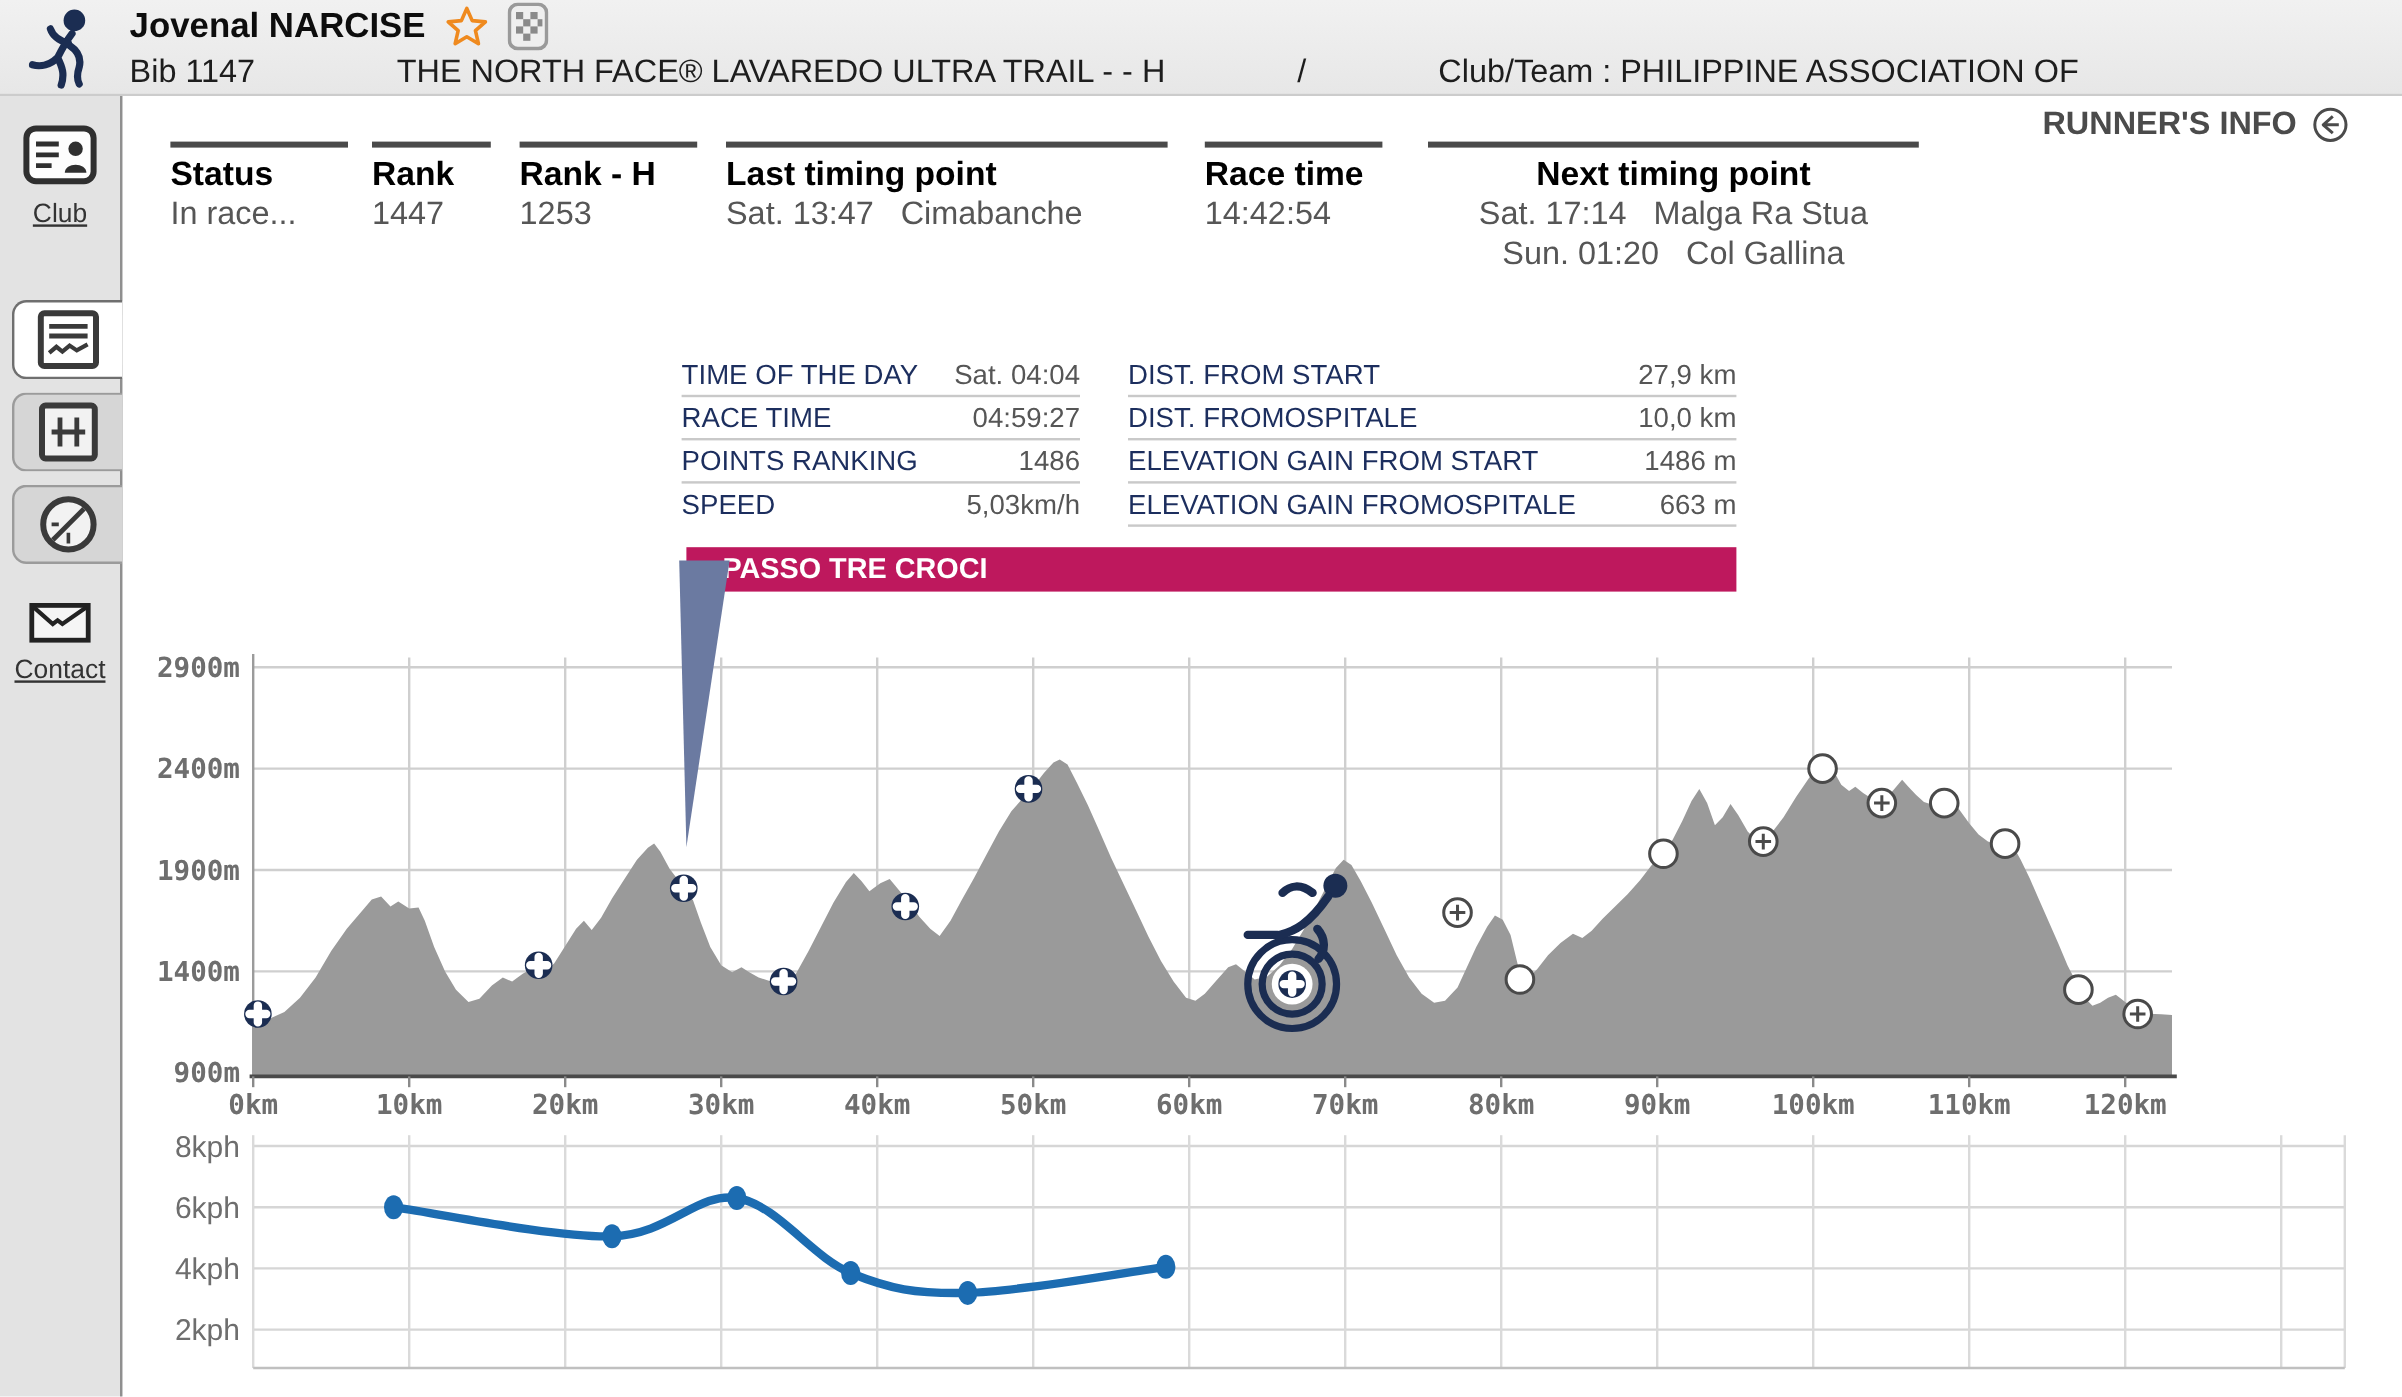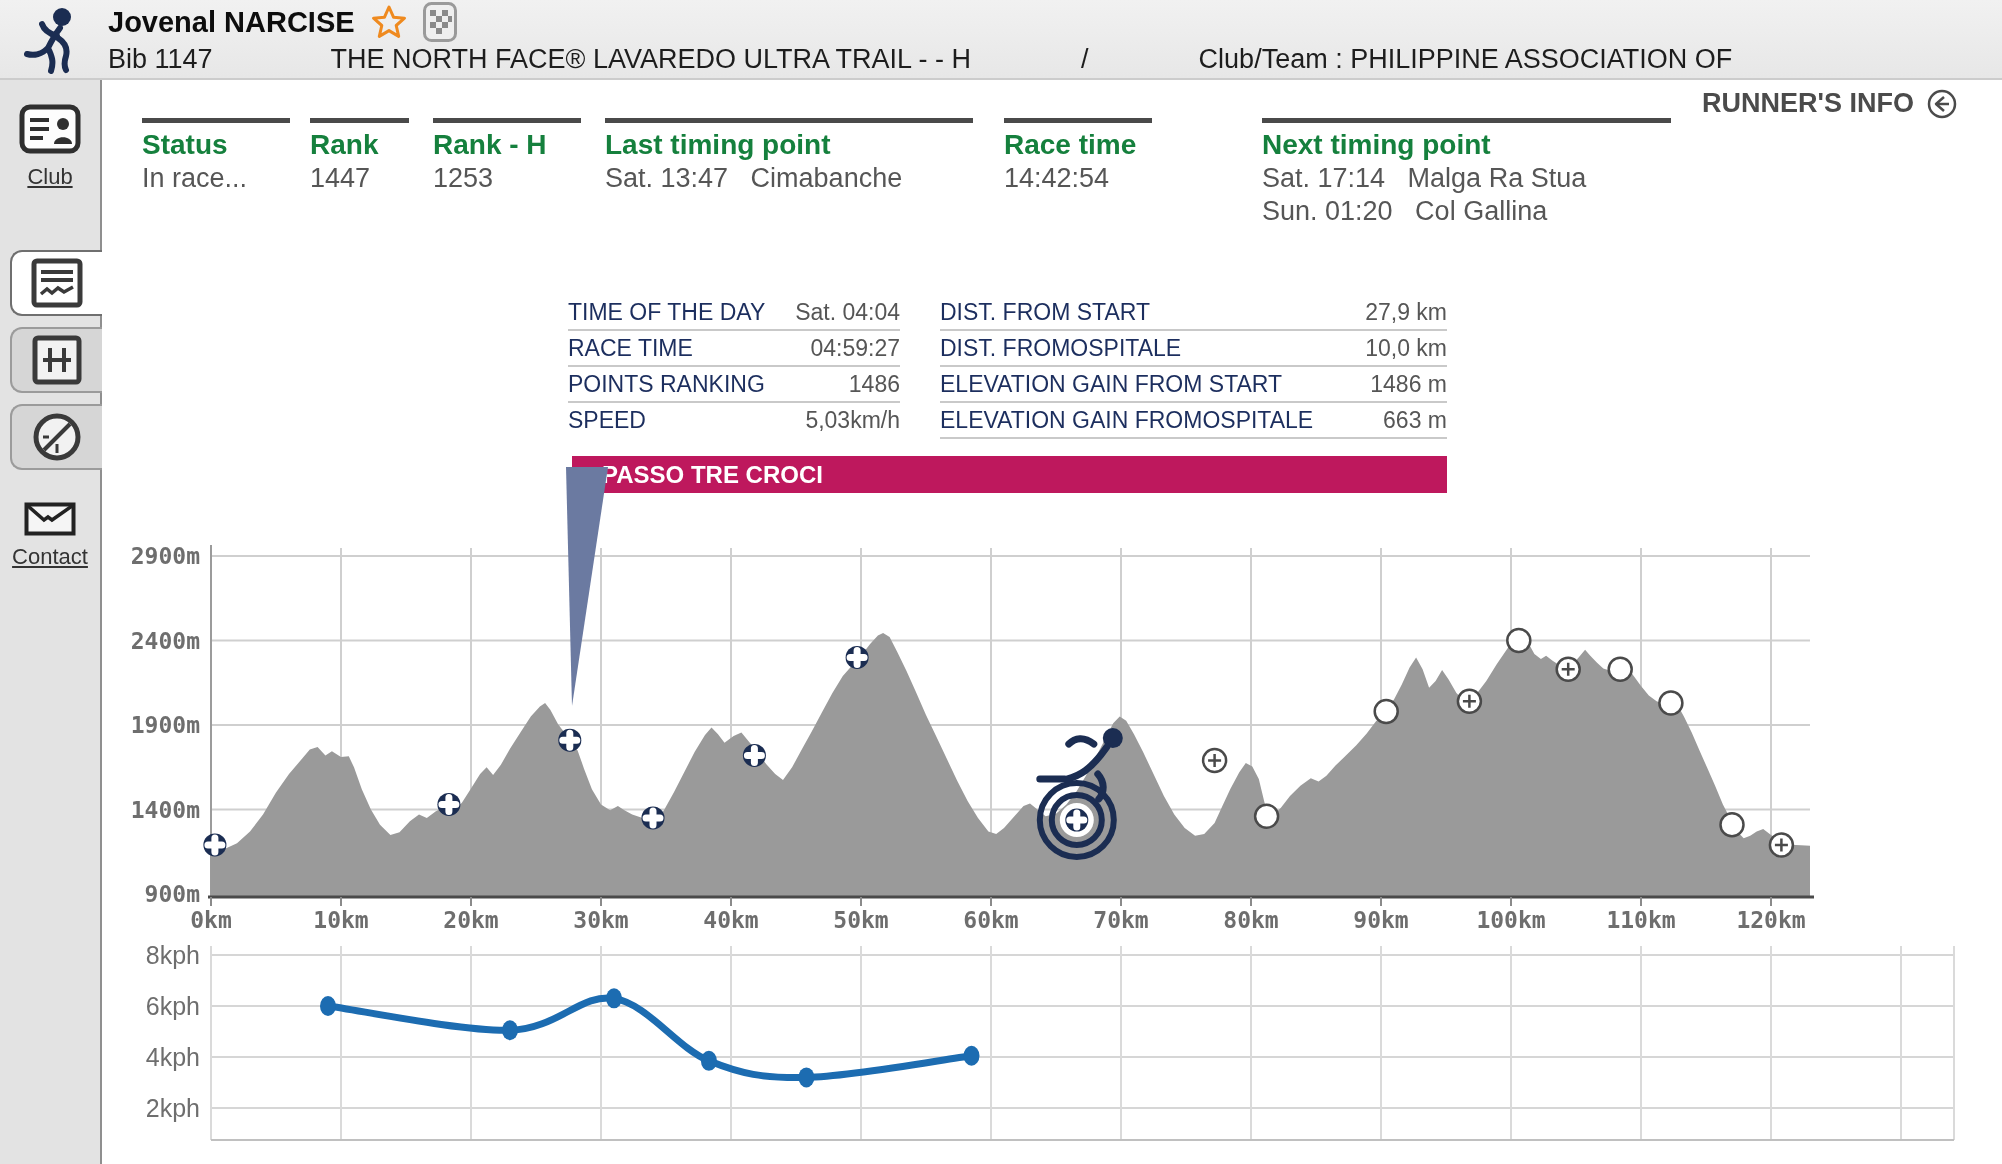--- a/index.html
+++ b/index.html
@@ -19,21 +19,21 @@
   .sidebar{position:absolute;left:0;top:80px;width:100px;height:1084px;background:#e3e3e3;border-right:2px solid #8f8f8f;}
   .side-block{position:absolute;left:0;width:100px;text-align:center;}
   .side-label{display:inline-block;font-size:22px;color:#333;text-decoration:underline;margin-top:4px;}
   .tab{position:absolute;left:10px;width:92px;height:64px;border-radius:12px 0 0 12px;
        display:flex;align-items:center;justify-content:center;box-sizing:border-box;}
   .tab.active{background:#ffffff;border:2px solid #6f6f6f;border-right:none;}
   .tab.inactive{background:#d6d6d6;border:2px solid #9b9b9b;border-right:none;}
   
   .status-col{position:absolute;top:118px;}
   .status-bar{height:5px;background:#4a4a4a;}
-  .status-heading{font-size:28px;font-weight:bold;color:#15803d;margin-top:6px;white-space:pre;}
+  .status-heading{font-size:28px;font-weight:bold;color:#000000;margin-top:6px;white-space:pre;}
   .status-line{font-size:27px;color:#565656;margin-top:2px;white-space:pre;}
   
   .tt-table{position:absolute;top:295px;}
   .tt-row{height:34px;display:flex;justify-content:space-between;align-items:center;border-bottom:2px solid #c9c9c9;gap:10px;}
   .tt-row:last-child{border-bottom:2px solid #c9c9c9;}
   .tt-table.left .tt-row:last-child{border-bottom:none;}
   .tt-label{font-size:23px;color:#1c2e5e;white-space:pre;}
   .tt-value{font-size:23px;color:#565656;white-space:pre;}
   
   .banner{position:absolute;left:572px;top:456px;width:875px;height:37px;background:#be185d;
@@ -155,21 +155,21 @@
       <div class="status-col" style="left: 605px; width: 368px;">
         <div class="status-bar"></div>
         <div class="status-heading">Last timing point</div>
         <div class="status-line">Sat. 13:47   Cimabanche</div>
       </div>
       <div class="status-col" style="left: 1004px; width: 148px;">
         <div class="status-bar"></div>
         <div class="status-heading">Race time</div>
         <div class="status-line">14:42:54</div>
       </div>
-      <div class="status-col" style="left: 1262px; width: 409px;">
+      <div class="status-col" style="left: 1190px; width: 409px; text-align: center;">
         <div class="status-bar"></div>
         <div class="status-heading">Next timing point</div>
         <div class="status-line">Sat. 17:14   Malga Ra Stua</div>
         <div class="status-line">Sun. 01:20   Col Gallina</div>
       </div>
     </div>
 
   <div id="tooltip-left" class="tt-table left" style="left:568px;width:332px;">
       <div class="tt-row">
         <span class="tt-label">TIME OF THE DAY</span>

